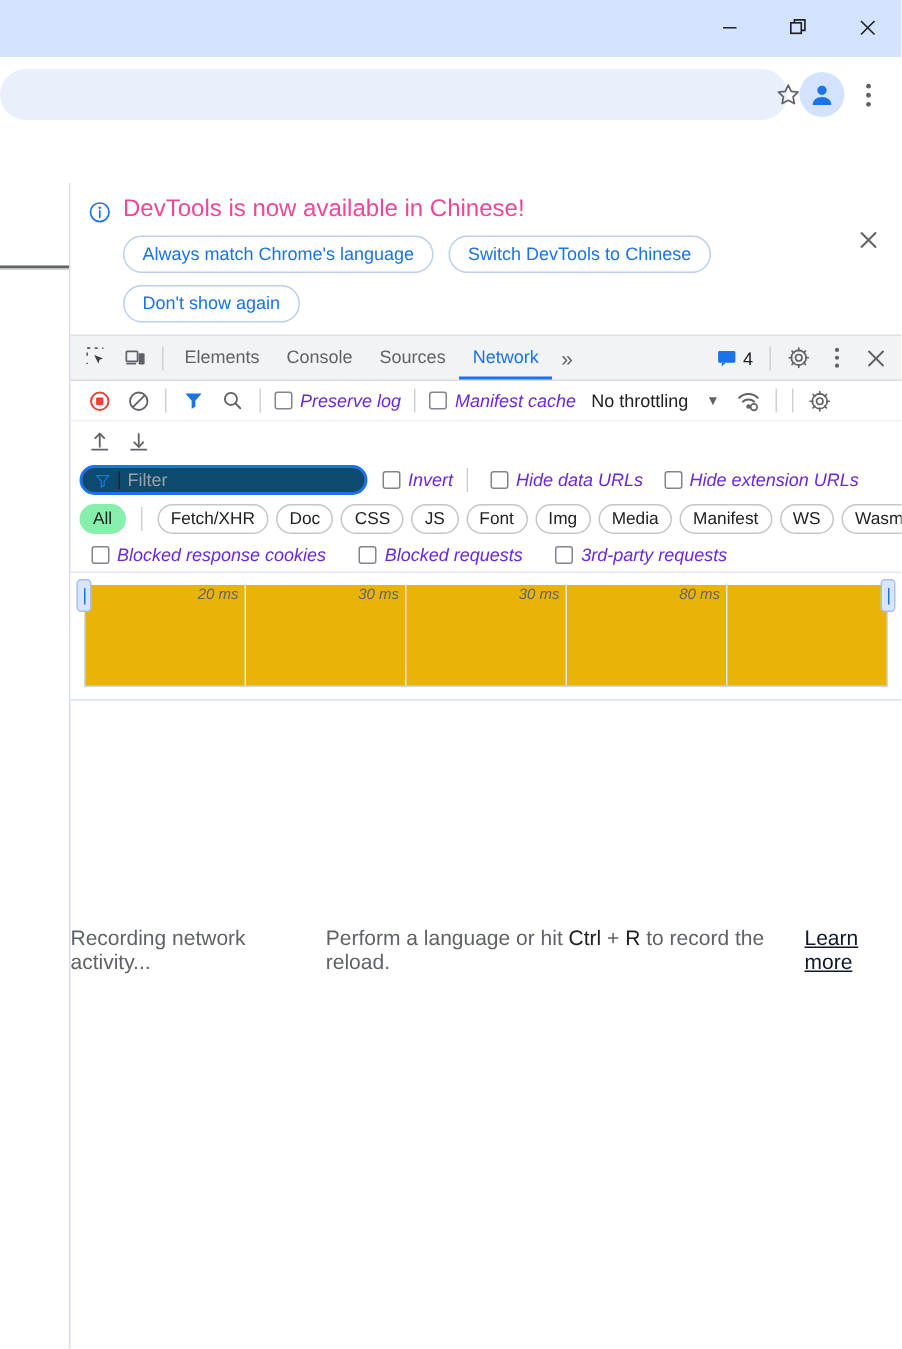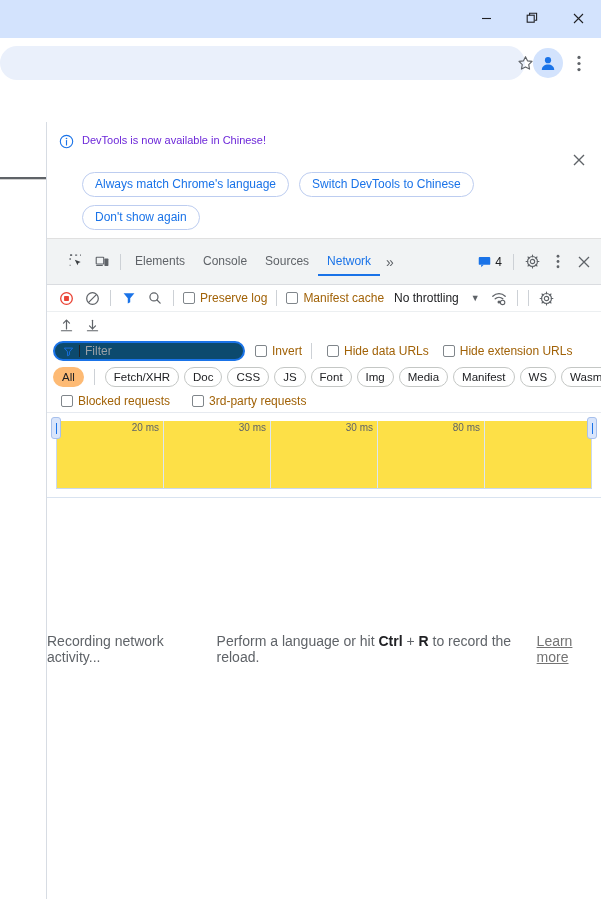--- a/index.html
+++ b/index.html
@@ -126,23 +126,23 @@
     background: #ffffff;
     border-bottom: 1px solid #e0e0e0;
   }
   .dt-banner-icon {
     flex: 0 0 auto;
     margin-top: 2px;
     margin-right: 8px;
   }
   .dt-banner-body { flex: 1; min-width: 0; }
   .dt-banner-title {
-    font-size: 11px;
-    color: #6d28d9;
-    margin-bottom: 24px;
+    font-size: 16px;
+    color: #ec4899;
+    margin-bottom: 9px;
     line-height: 16px;
   }
   .dt-chips { display: flex; flex-wrap: wrap; gap: 8px 10px; }
   .dt-chip {
     border: 1px solid #bdcdf0;
     border-radius: 13px;
     padding: 4px 12px;
     font-size: 12px;
     color: #1a73e8;
     background: #fff;
@@ -153,26 +153,26 @@
   .dt-banner-close {
     flex: 0 0 auto;
     width: 24px; height: 24px;
     display: flex; align-items: center; justify-content: center;
     margin-left: 6px; margin-top: 16px;
     cursor: pointer;
   }
 
   
   .dt-tabbar {
-    height: 46px;
+    height: 30px;
     display: flex;
     align-items: center;
     background: #f1f3f4;
     border-bottom: 1px solid #dadce0;
-    padding-left: 16px;
+    padding-left: 4px;
   }
   .dt-icon-btn {
     width: 26px; height: 26px;
     display: flex; align-items: center; justify-content: center;
     border-radius: 3px;
     cursor: pointer;
     flex: 0 0 auto;
   }
   .dt-vsep {
     width: 1px; height: 16px;
@@ -214,24 +214,25 @@
   .nw-toolbar {
     height: 27px;
     display: flex;
     align-items: center;
     padding: 0 6px;
     background: #ffffff;
     border-bottom: 1px solid #eceff1;
   }
   .nw-check {
     display: flex; align-items: center; gap: 5px;
-    font-size: 12px; color: #a16207;
+    font-size: 12px; color: #6d28d9;
     padding: 0 4px;
     cursor: pointer;
     white-space: nowrap;
+    font-style: italic;
   }
   .cbox {
     width: 12px; height: 12px;
     border: 1px solid #80868b;
     border-radius: 2px;
     background: #fff;
     flex: 0 0 auto;
   }
   .throttle-sel {
     display: flex; align-items: center; gap: 12px;
@@ -295,21 +296,21 @@
     border: 1px solid #c4c7c5;
     border-radius: 11px;
     padding: 2px 8px;
     line-height: 14px;
     cursor: pointer;
     white-space: nowrap;
     background: #fff;
   }
   .type-chip.all {
     border: none;
-    background: #fdba74;
+    background: #86efac;
     color: #202124;
     padding: 3px 9px;
   }
 
   
   .nw-blockedrow {
     height: 24px;
     display: flex;
     align-items: center;
     padding: 0 10px;
@@ -324,21 +325,22 @@
     position: relative;
     background: #ffffff;
     border-bottom: 1px solid #d9e3f0;
     padding: 0 8px;
   }
   .ov-frame {
     position: absolute;
     left: 9px; right: 9px; top: 8px; bottom: 8px;
     border: 1px solid #c9d8ee;
     border-top: none;
-    background: #fde047;
+    background: #eab308;
+    font-style: italic;
   }
   .ov-grid {
     position: absolute;
     inset: 0;
     display: flex;
   }
   .ov-cell {
     flex: 1;
     border-right: 1px solid #dbe6f4;
     position: relative;
@@ -387,24 +389,24 @@
     padding-bottom: 100px;
   }
   .empty-l1 {
     font-size: 14px;
     color: #5f6368;
   }
   .empty-l2 {
     font-size: 14px;
     color: #5f6368;
   }
-  .empty-l2 b { color: #202124; font-weight: bold; }
+  .empty-l2 b { color: #202124; font-weight: normal; }
   .empty-link {
     font-size: 14px;
-    color: #737373;
+    color: #0f172a;
     text-decoration: underline;
     cursor: pointer;
   }
 </style>
 </head>
 <body>
 
 <div class="browser-titlebar">
   <div class="win-btn">
     <svg width="11" height="11" viewBox="0 0 11 11">
@@ -646,20 +648,24 @@
       <div class="type-chip">Media</div>
       <div class="type-chip">Manifest</div>
       <div class="type-chip">WS</div>
       <div class="type-chip">Wasm</div>
 
     </div>
 
     <div class="nw-blockedrow">
       <div class="nw-check">
         <span class="cbox"></span>
+        <span>Blocked response cookies</span>
+      </div>
+      <div class="nw-check">
+        <span class="cbox"></span>
         <span>Blocked requests</span>
       </div>
       <div class="nw-check">
         <span class="cbox"></span>
         <span>3rd-party requests</span>
       </div>
     </div>
 
     <div class="nw-overview">
       <div class="ov-topline"></div>

